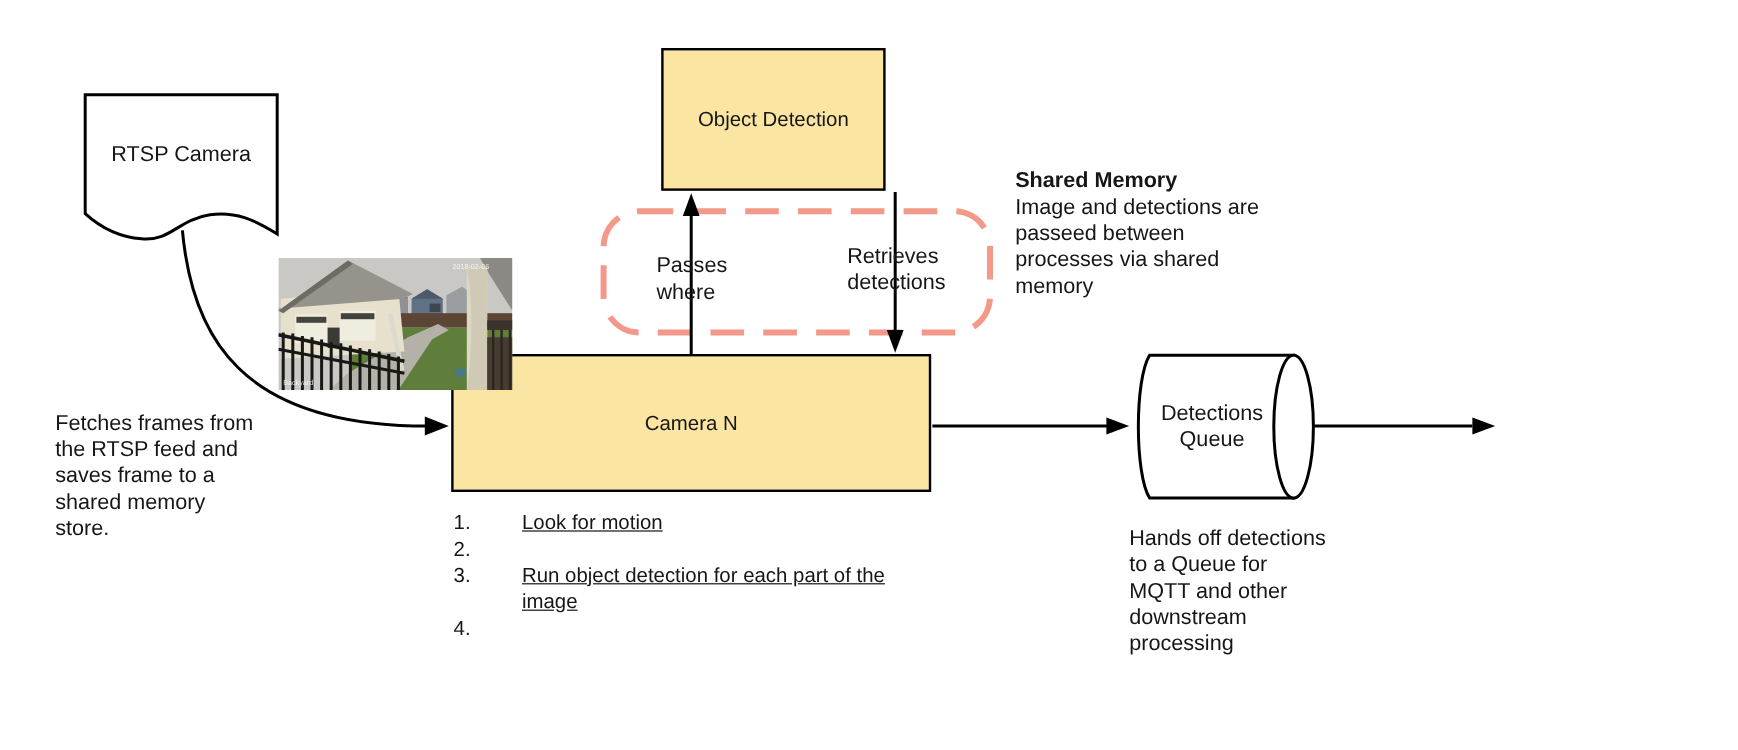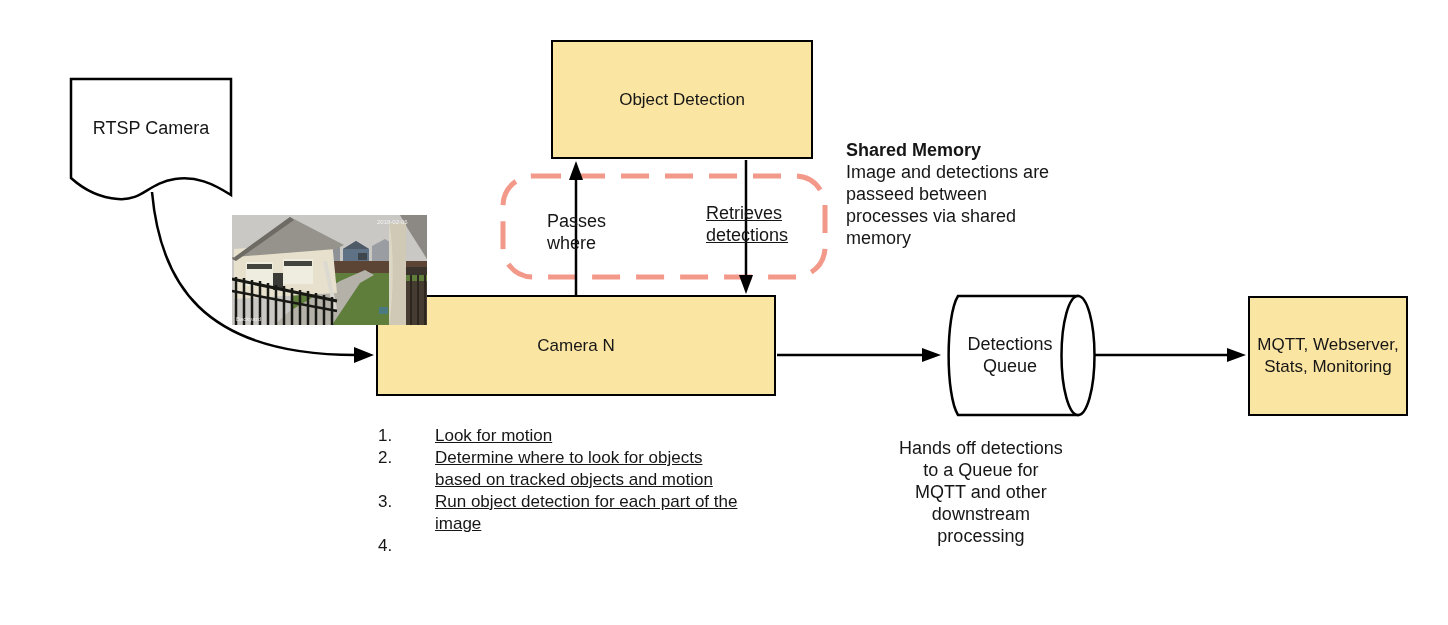--- a/index.html
+++ b/index.html
@@ -66,32 +66,28 @@
       <path class="shape" d="M 1078 296 L 958 296 C 945.5 316 945.5 395 958 415 L 1078 415 L 1078 296 Z"></path>
       <ellipse class="shape" cx="1078" cy="355.5" rx="16.5" ry="59.5"></ellipse>
     </g>
 
     <g>
       <line class="edge" x1="1095" y1="355" x2="1227" y2="355"></line>
       <polygon class="head" points="1246,355 1227,348 1227,362"></polygon>
     </g>
   </svg>
 
-  <div class="node" style="left:551px;top:40px;width:262px;height:119px;">
+  <div class="node" style="left:551px;top:40px;width:187px;height:119px;">
     <div>Object Detection</div>
   </div>
 
-  <div class="node z2" style="left:376px;top:295px;width:400px;height:101px;">
+  <div class="node z2" style="left:376px;top:295px;width:400px;height:115px;">
     <div>Camera N</div>
   </div>
 
-  <div class="node" style="left:1248px;top:296px;width:160px;height:120px;">
-    <div class="pre">MQTT, Webserver,
-Stats, Monitoring</div>
-  </div>
 
   <svg class="snapshot" viewBox="0 0 195 110" preserveAspectRatio="none">
     <rect x="0" y="0" width="195" height="110" fill="#c9c8c5"></rect>
 
     <g>
       <polygon points="86,50 86,33 97,26 108,33 108,50" fill="#8e9196"></polygon>
       <polygon points="86,33 97,26 108,33" fill="#6d7074"></polygon>
       <polygon points="111,50 111,34 124,26 137,34 137,50" fill="#5f7184"></polygon>
       <polygon points="111,34 124,26 137,34" fill="#4e5a68"></polygon>
       <polygon points="140,50 140,31 153,24 164,31 164,50" fill="#9a9da1"></polygon>
@@ -145,51 +141,54 @@
       <line x1="186" y1="60" x2="186" y2="110" stroke="#2c261f" stroke-width="2"></line>
       <line x1="193" y1="60" x2="193" y2="110" stroke="#2c261f" stroke-width="2"></line>
       <rect x="147" y="92" width="9" height="7" fill="#4a7a80"></rect>
     </g>
     <text x="145" y="9" font-size="6" fill="#ffffff" opacity="0.8" text-anchor="start">2018-02-06</text>
     <text x="4" y="106" font-size="6" fill="#ffffff" opacity="0.8">Backyard</text>
   </svg>
 
   <div class="note txtlayer" style="left:76px;top:117px;width:150px;text-align:center;">RTSP Camera</div>
 
+  <div class="note txtlayer" style="left:46px;top:341px;">Fetches frames from
+the RTSP feed and
+saves frame to a
+shared memory
+store.</div>
 
   <div class="note txtlayer" style="left:547px;top:210px;">Passes
 where</div>
 
-  <div class="note txtlayer" style="left:706px;top:202px;text-decoration:underline;">Retrieves
+  <div class="note txtlayer" style="left:706px;top:202px;">Retrieves
 detections</div>
 
   <div class="note bold txtlayer" style="left:846px;top:139px;">Shared Memory</div>
   <div class="note txtlayer" style="left:846px;top:161px;">Image and detections are
 passeed between
 processes via shared
 memory</div>
 
   <div class="note txtlayer" style="left:948px;top:333px;width:124px;text-align:center;">Detections
 Queue</div>
 
-  <div class="note txtlayer" style="left:899px;top:437px;text-align:center;">Hands off detections
+  <div class="note txtlayer" style="left:941px;top:437px;">Hands off detections
 to a Queue for
 MQTT and other
 downstream
 processing</div>
 
   <div class="steps txtlayer">
     <div class="step">
       <span class="num">1.</span>
       <span class="txt">Look for motion</span>
     </div>
     <div class="step">
       <span class="num">2.</span>
-      <span class="txt">Determine where to look for objects
-based on tracked objects and motion</span>
     </div>
     <div class="step">
       <span class="num">3.</span>
       <span class="txt">Run object detection for each part of the
 image</span>
     </div>
     <div class="step">
       <span class="num">4.</span>
     </div>
   </div>

